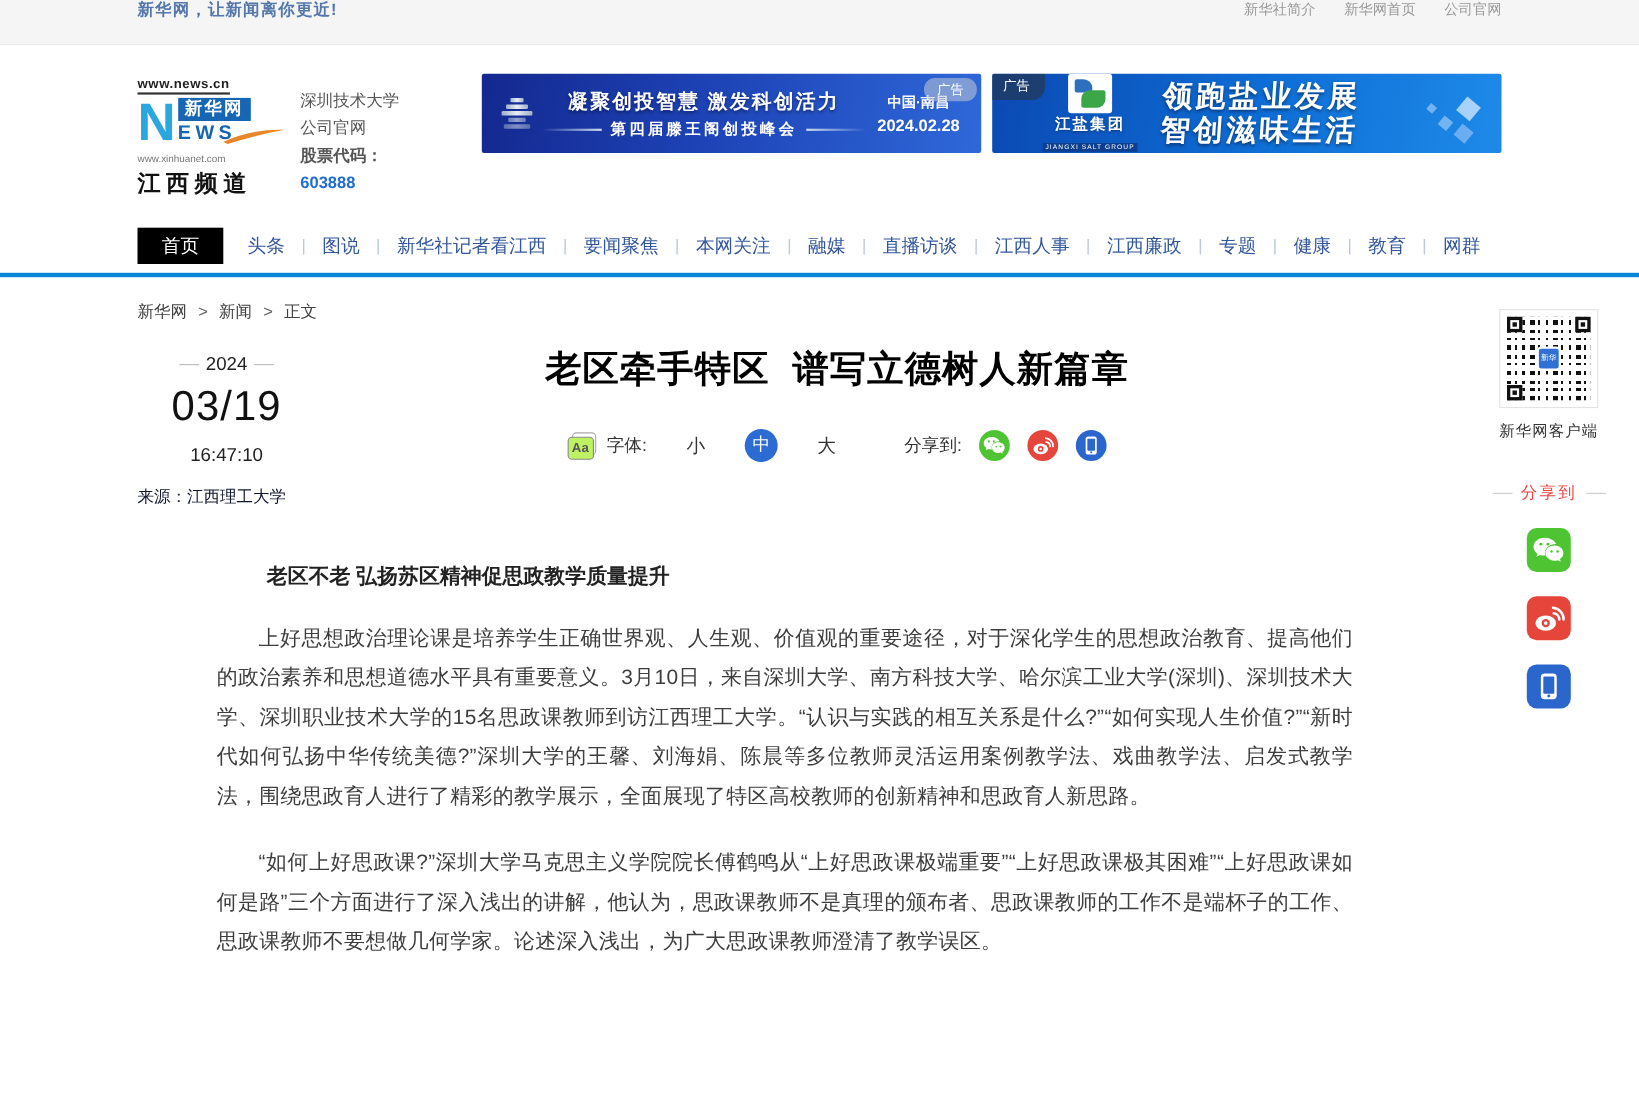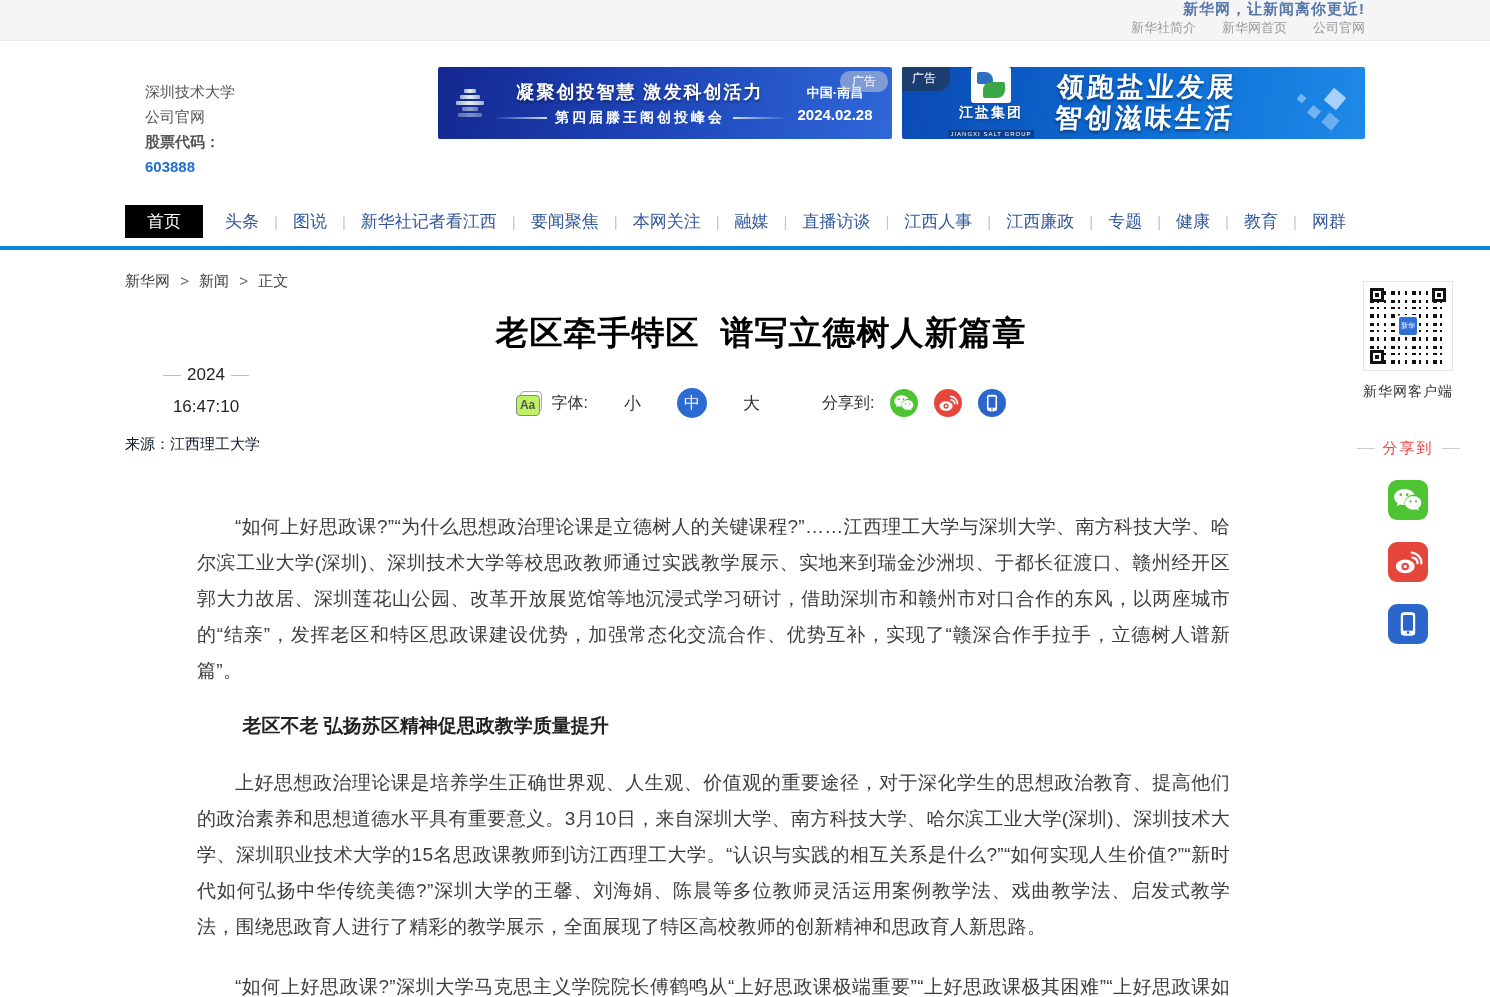--- a/index.html
+++ b/index.html
@@ -2,21 +2,21 @@
 <html><head>
 <meta charset="utf-8">
 <style>
   html,body{margin:0;padding:0;}
   body{width:1490px;height:997px;overflow:hidden;position:relative;background:#fff;
        font-family:"Liberation Sans",sans-serif;color:#333;}
   .main{width:1240px;margin:0 auto;}
 
   
   .topbar{height:40px;background:#f5f5f5;border-bottom:1px solid #ebebeb;}
-  .topbar .main{display:flex;align-items:flex-end;height:40px;flex-direction:column;}
+  .topbar .main{display:flex;align-items:flex-start;height:40px;}
   .slogan{font-size:15px;font-weight:bold;color:#5577ab;letter-spacing:1px;}
   .toplinks{margin-left:auto;display:flex;gap:26px;}
   .toplinks a{font-size:13px;color:#999;text-decoration:none;cursor:pointer;}
 
   
   .header{padding:26px 0 14px;}
   .header .main{display:flex;align-items:flex-start;}
   .logo-block{width:128px;flex-shrink:0;cursor:pointer;}
   .newsurl{display:inline-block;font-size:12px;font-weight:bold;color:#222;
            border-bottom:2px solid #333;letter-spacing:.5px;padding-bottom:1px;}
@@ -83,21 +83,21 @@
   .blue-rule{height:4px;background:#0a86d8;margin-top:8px;}
 
   
   .breadcrumb{margin-top:22px;font-size:15px;color:#404040;}
   .breadcrumb span.bc-link{cursor:pointer;}
   .bc-sep{margin:0 6px;color:#666;}
 
   
   .article-head{position:relative;margin-top:16px;min-height:168px;}
   .date-col{position:absolute;left:0;top:8px;width:162px;text-align:center;}
-  .yr-row{display:flex;align-items:center;justify-content:center;gap:6px;margin-top:46px;}
+  .yr-row{display:flex;align-items:center;justify-content:center;gap:6px;}
   .yr-row i{display:block;width:18px;height:1px;background:#bbb;}
   .yr{font-size:17px;color:#222;}
   .md{font-size:38px;color:#111;margin-top:8px;letter-spacing:1px;}
   .tm{font-size:17px;color:#222;margin-top:12px;}
   .src{margin-top:18px;font-size:15px;color:#0f172a;text-align:left;white-space:nowrap;}
   .title-col{margin:0 130px 0 162px;text-align:center;}
   h1.title{font-size:33px;color:#000;margin:20px 0 0;font-weight:bold;letter-spacing:1px;font-family:Liberation Mono, monospace;}
   .controls{margin-top:32px;display:flex;justify-content:center;align-items:center;}
   .aa-ico{position:relative;width:26px;height:24px;margin-right:10px;}
   .aa-ico .bk{position:absolute;left:4px;top:0;width:20px;height:19px;border:1px solid #aaa;border-radius:4px;background:#fff;}
@@ -146,20 +146,35 @@
     <div class="toplinks">
       <a>新华社简介</a>
       <a>新华网首页</a>
       <a>公司官网</a>
     </div>
   </div>
 </div>
 
 <div class="header">
   <div class="main">
+    <div class="logo-block">
+      <span class="newsurl">www.news.cn</span>
+      <div class="logo-graphic">
+        <span class="logo-n">N</span>
+        <span class="logo-right">
+          <span class="logo-xhw">新华网</span>
+          <div class="logo-ews">EWS</div>
+        </span>
+        <svg class="logo-swoosh" width="60" height="18" viewBox="0 0 60 18">
+          <path d="M2 14 Q 28 2 58 3 Q 30 8 6 16 Z" fill="#e8862a"></path>
+        </svg>
+      </div>
+      <div class="logo-url2">www.xinhuanet.com</div>
+      <div class="channel">江西频道</div>
+    </div>
     <div class="org-block">
       <div>深圳技术大学</div>
       <div class="org-line2">公司官网</div>
       <div><b>股票代码：</b><span class="stock-code">603888</span></div>
     </div>
     <div class="ads">
       <div class="ad ad1">
         <div class="ad-tag">广告</div>
         <div class="emblem">
             <i></i>
@@ -244,20 +259,21 @@
     <span>正文</span>
   </div>
 
   <div class="article-head">
     <div class="date-col">
       <div class="yr-row">
           <i></i>
           <span class="yr">2024</span>
           <i></i>
         </div>
+      <div class="md">03/19</div>
       <div class="tm">16:47:10</div>
       <div class="src">来源：江西理工大学</div>
     </div>
     <div class="title-col">
       <h1 class="title">老区牵手特区 谱写立德树人新篇章</h1>
       <div class="controls">
         <span class="aa-ico">
             <span class="bk"></span>
             <span class="ft">Aa</span>
           </span>
@@ -290,21 +306,20 @@
               <rect x="11.5" y="7.5" width="13" height="21" rx="3" fill="#fff"></rect>
               <rect x="13.5" y="10" width="9" height="14" rx="1" fill="#2a66cc"></rect>
               <circle cx="18" cy="25.8" r="1.2" fill="#2a66cc"></circle>
             </svg>
         </span>
       </div>
     </div>
   </div>
 
   <div class="article-body">
-    <p>“如何上好思政课?”“为什么思想政治理论课是立德树人的关键课程?”……江西理工大学与深圳大学、南方科技大学、哈尔滨工业大学(深圳)、深圳技术大学等校思政教师通过实践教学展示、实地来到瑞金沙洲坝、于都长征渡口、赣州经开区郭大力故居、深圳莲花山公园、改革开放展览馆等地沉浸式学习研讨，借助深圳市和赣州市对口合作的东风，以两座城市的“结亲”，发挥老区和特区思政课建设优势，加强常态化交流合作、优势互补，实现了“赣深合作手拉手，立德树人谱新篇”。</p>
     <h3>老区不老 弘扬苏区精神促思政教学质量提升</h3>
     <p>上好思想政治理论课是培养学生正确世界观、人生观、价值观的重要途径，对于深化学生的思想政治教育、提高他们的政治素养和思想道德水平具有重要意义。3月10日，来自深圳大学、南方科技大学、哈尔滨工业大学(深圳)、深圳技术大学、深圳职业技术大学的15名思政课教师到访江西理工大学。“认识与实践的相互关系是什么?”“如何实现人生价值?”“新时代如何弘扬中华传统美德?”深圳大学的王馨、刘海娟、陈晨等多位教师灵活运用案例教学法、戏曲教学法、启发式教学法，围绕思政育人进行了精彩的教学展示，全面展现了特区高校教师的创新精神和思政育人新思路。</p>
     <p>“如何上好思政课?”深圳大学马克思主义学院院长傅鹤鸣从“上好思政课极端重要”“上好思政课极其困难”“上好思政课如何是路”三个方面进行了深入浅出的讲解，他认为，思政课教师不是真理的颁布者、思政课教师的工作不是端杯子的工作、思政课教师不要想做几何学家。论述深入浅出，为广大思政课教师澄清了教学误区。</p>
 
   </div>
 </div>
 
 <div class="side">
   <div class="qr-card">
     <div class="qr">

